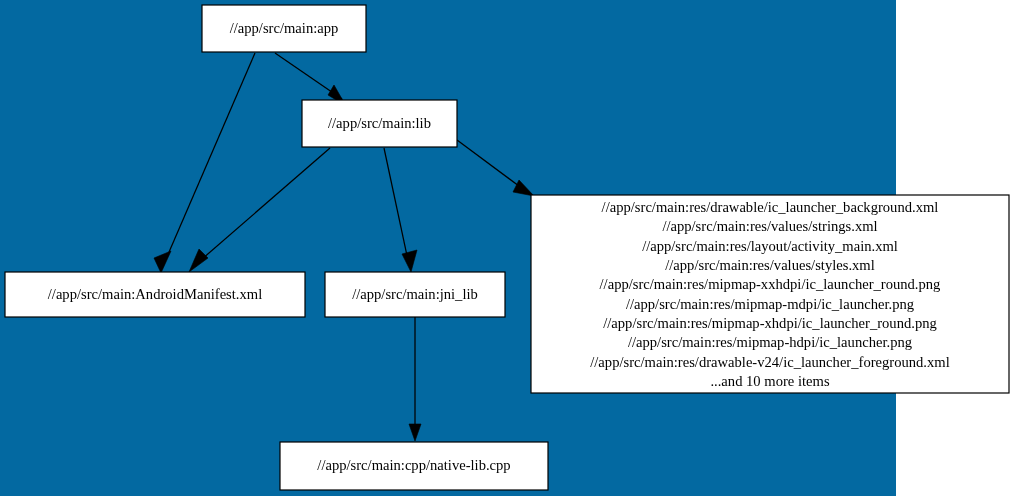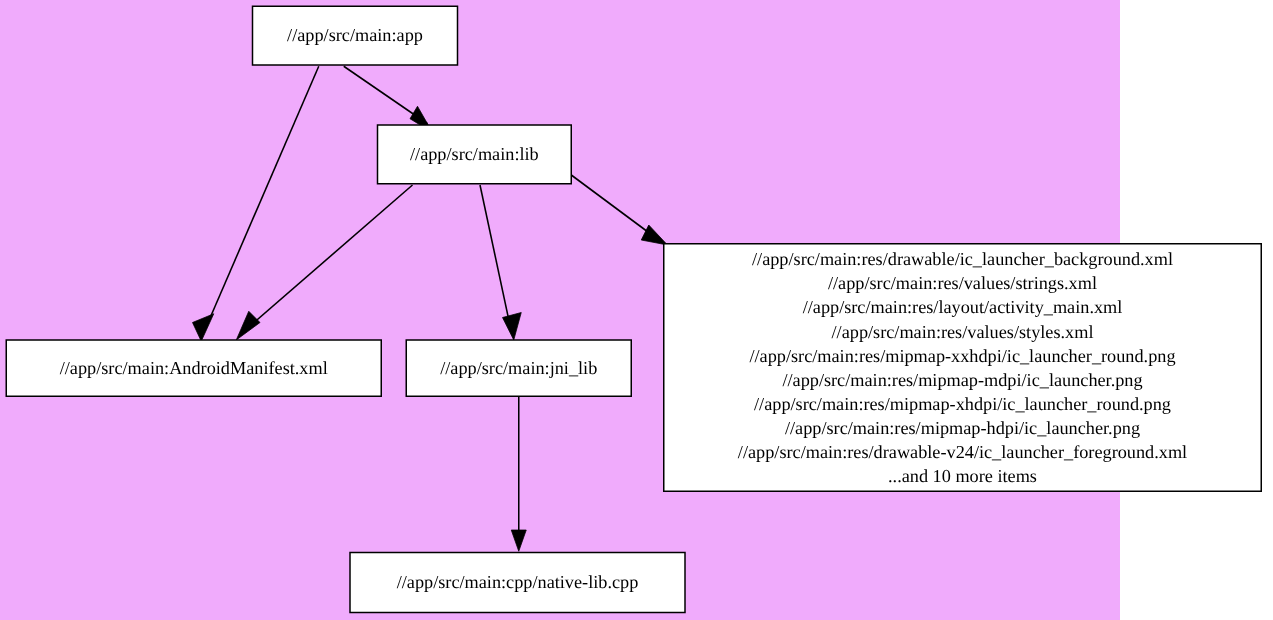--- a/index.html
+++ b/index.html
@@ -10,21 +10,21 @@
   body {
     width: 1018px;
     height: 496px;
     font-family: "Liberation Serif", "DejaVu Serif", serif;
     overflow: hidden;
   }
   #graph-root {
     position: relative;
     width: 896px;
     height: 496px;
-    background: #f0abfc;
+    background: #0369a1;
   }
   svg#graph-canvas {
     position: absolute;
     top: 0;
     left: 0;
     width: 1018px;
     height: 496px;
     display: block;
   }
   .node-box {

